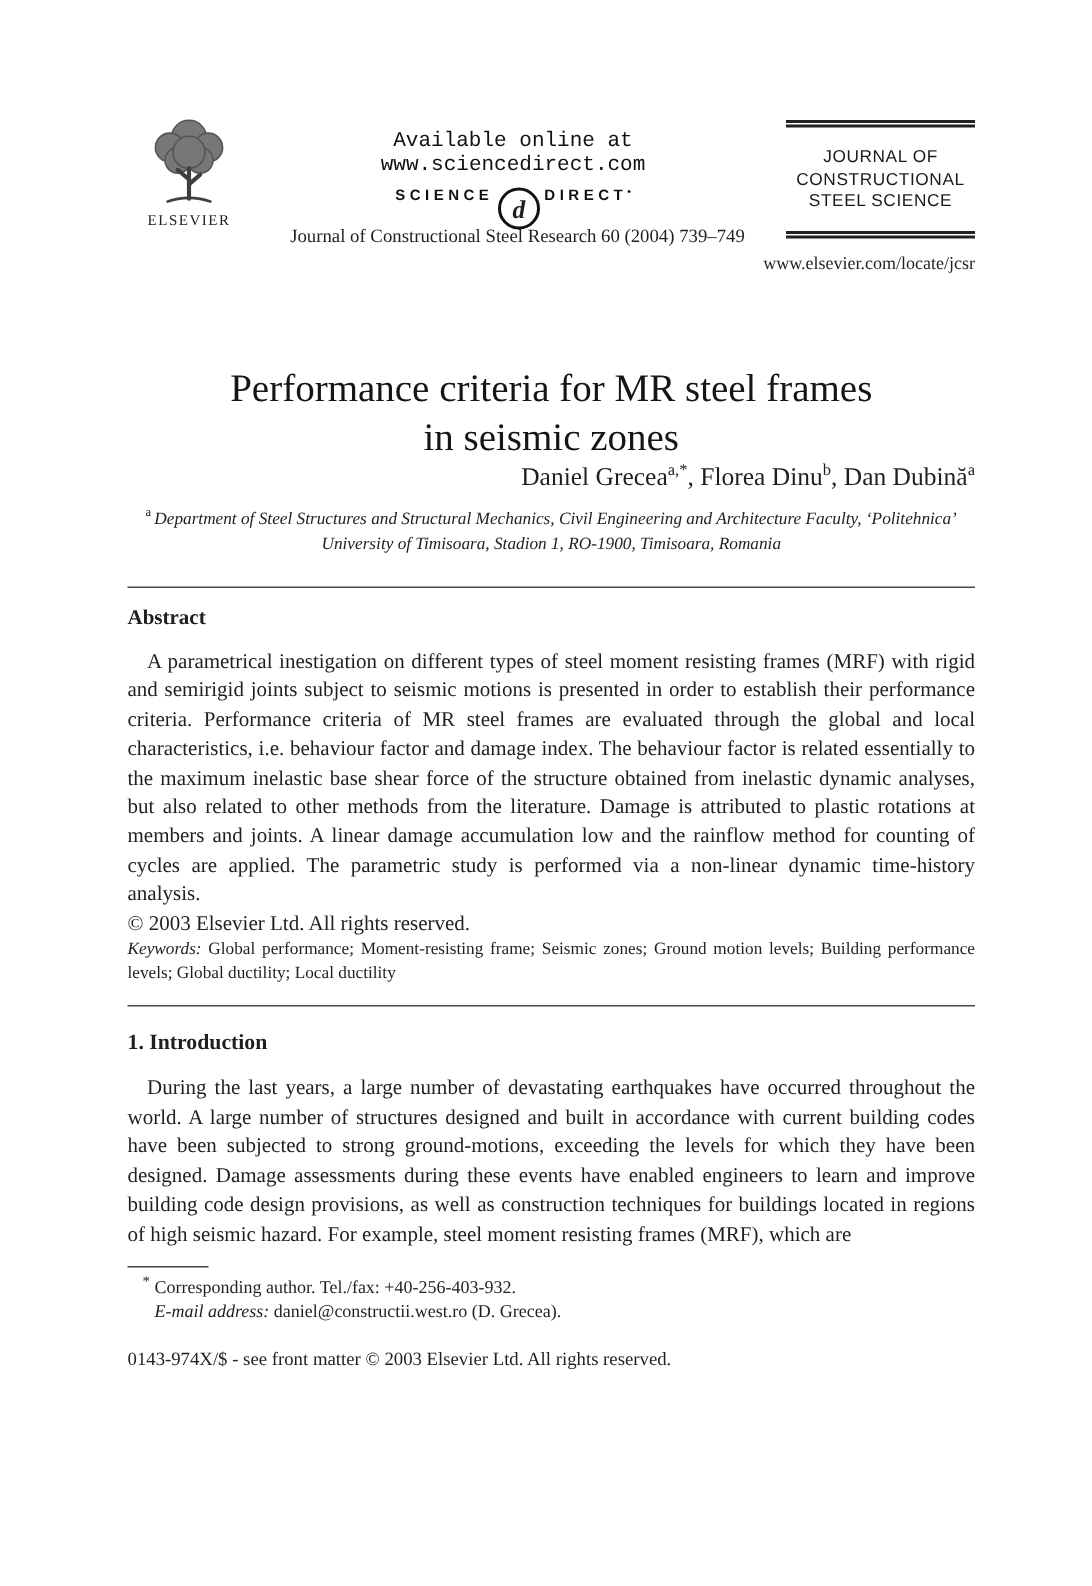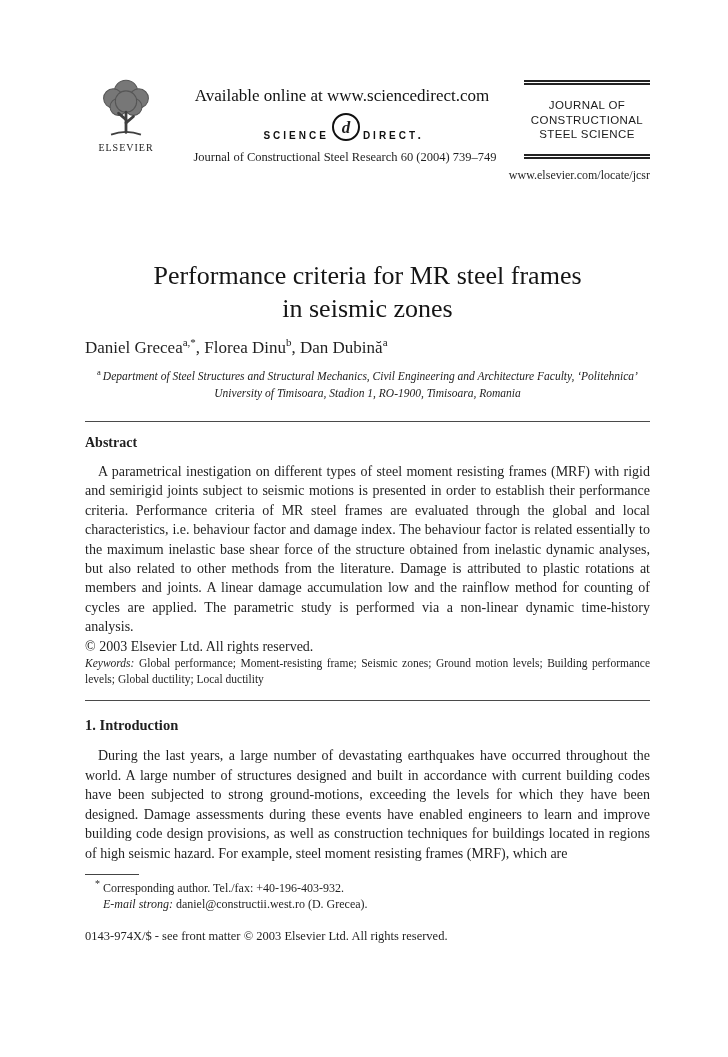--- a/index.html
+++ b/index.html
@@ -13,33 +13,33 @@
     margin:0 auto;
   }
   .content{position:absolute;left:85px;top:0;width:565px;}
 
   
   .header{position:relative;height:112px;margin-top:78px;}
   .logo-block{position:absolute;left:0;top:0;width:82px;text-align:center;}
   .tree-svg{display:block;margin:0 auto;}
   .elsevier-name{font-size:10px;letter-spacing:1px;margin-top:2px;color:#222;}
   .center-block{position:absolute;left:92px;top:8px;width:330px;text-align:center;}
-  .avail{font-family:Liberation Serif, serif;font-size:17px;color:#111;}
-  .sd-logo{margin-top:7px;display:flex;align-items:flex-end;justify-content:center;}
+  .avail{font-family:Liberation Mono, monospace;font-size:14px;color:#111;}
+  .sd-logo{margin-top:7px;display:flex;align-items:flex-start;justify-content:center;}
   .sd-word{font-family:"Liberation Sans","DejaVu Sans",sans-serif;font-weight:bold;font-size:10px;letter-spacing:3px;color:#111;}
   .sd-circle{width:24px;height:24px;border:2px solid #111;border-radius:50%;display:inline-flex;align-items:center;justify-content:center;margin:0 3px;font-style:italic;font-weight:bold;font-size:17px;line-height:1;}
   .sd-mark{font-size:7px;vertical-align:super;letter-spacing:0;}
   .journal-line{position:absolute;left:90px;top:72px;width:340px;text-align:center;font-size:12.5px;white-space:nowrap;}
   .right-box{position:absolute;right:0;top:2px;width:126px;border-top:5px double #222;border-bottom:5px double #222;padding:13px 0 12px 0;text-align:center;}
   .right-box .jline{font-family:"Liberation Sans","DejaVu Sans",sans-serif;font-size:11.5px;letter-spacing:0.4px;line-height:14.5px;color:#1a1a1a;}
   .site-url{position:absolute;right:0;top:90px;font-size:12px;}
 
   
-  .title{margin-top:69px;text-align:center;font-size:26px;line-height:33px;color:#151515;}
-  .authors{margin-top:13px;text-align:left;font-size:17px;}
+  .title{margin-top:52px;text-align:center;font-size:26px;line-height:33px;color:#151515;}
+  .authors{text-align:right;font-size:17px;}
   .authors sup{font-size:11px;}
   .affils{margin-top:10px;text-align:center;font-style:italic;font-size:11.5px;line-height:17px;color:#222;}
   .affils sup{font-style:normal;font-size:8.5px;margin-right:2px;}
 
   
   .rule{border:none;border-top:1.5px solid #4a4a4a;margin:0;}
   .rule-1{margin-top:19px;}
   .rule-2{margin-top:13px;}
 
   
@@ -133,22 +133,22 @@
       <span class="kw-label">Keywords:</span><span> Global performance; Moment-resisting frame; Seismic zones; Ground motion levels; Building performance levels; Global ductility; Local ductility</span>
     </div>
 
     <hr class="rule rule-2">
 
     <div class="sec-head">1. Introduction</div>
     <div class="sec-para">During the last years, a large number of devastating earthquakes have occurred throughout the world. A large number of structures designed and built in accordance with current building codes have been subjected to strong ground-motions, exceeding the levels for which they have been designed. Damage assessments during these events have enabled engineers to learn and improve building code design provisions, as well as construction techniques for buildings located in regions of high seismic hazard. For example, steel moment resisting frames (MRF), which are</div>
 
     <hr class="fn-rule">
     <div class="footnote">
-      <div class="fn-line1"><sup>*</sup><span> Corresponding author. Tel./fax: +40-196-403-932.</span></div>
-      <div class="fn-line2"><span class="em-label">E-mail strong:</span><span> daniel@constructii.west.ro (D. Grecea).</span></div>
+      <div class="fn-line1"><sup>*</sup><span> Corresponding author. Tel./fax: +40-256-403-932.</span></div>
+      <div class="fn-line2"><span class="em-label">E-mail address:</span><span> daniel@constructii.west.ro (D. Grecea).</span></div>
     </div>
 
     <div class="imprint">
       <div>0143-974X/$ - see front matter © 2003 Elsevier Ltd. All rights reserved.</div>
     </div>
 
   </div>
 </div>
 
 </body></html>

